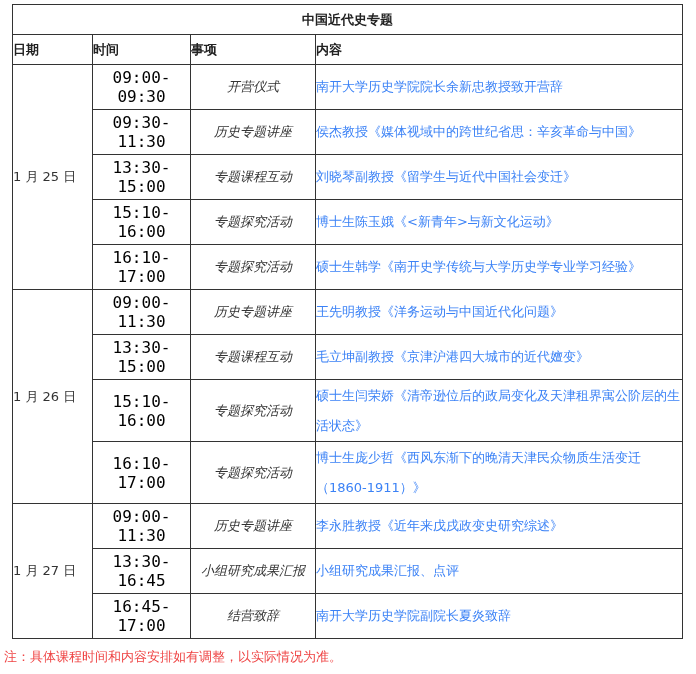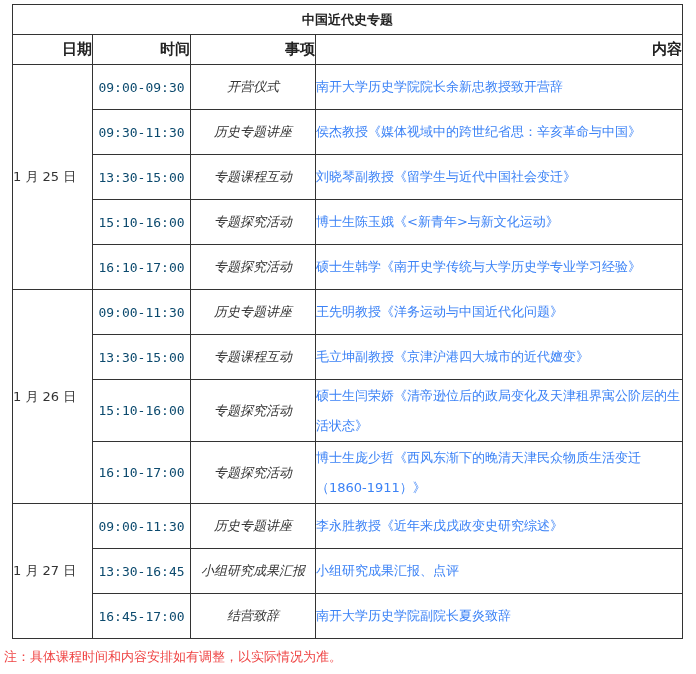--- a/index.html
+++ b/index.html
@@ -17,23 +17,23 @@
   }
   table.sched td, table.sched th {
     border: 1px solid #333333;
     padding: 0;
     vertical-align: middle;
   }
   th.title-cell {
     height: 29px; font-weight: bold; font-size: 13px; color: #222;
     text-align: center;
   }
-  th.hdr { height: 29px; font-weight: bold; font-size: 15px; color: #222; text-align: right; }
+  th.hdr { height: 29px; font-weight: bold; font-size: 13px; color: #222; text-align: left; }
   td.date { color: #333; }
-  td.time { text-align: center; font-family: "DejaVu Sans Mono", "Liberation Mono", monospace; font-size: 13px; color: #0c4a6e; }
+  td.time { text-align: center; font-family: "DejaVu Sans Mono", "Liberation Mono", monospace; font-size: 16px; color: #000000; }
   td.item { text-align: center; color: #333; font-style: italic; }
   td.content { text-align: left; padding-left: 8px; padding-right: 6px; color: #3b82f6; line-height: 30px; }
   tr.r1 td { height: 44px; }
   tr.r2 td { height: 61px; }
   .note {
     position: absolute; left: 4px; top: 648px;
     font-size: 13px; color: #ef4444;
   }
 </style>
 </head>

